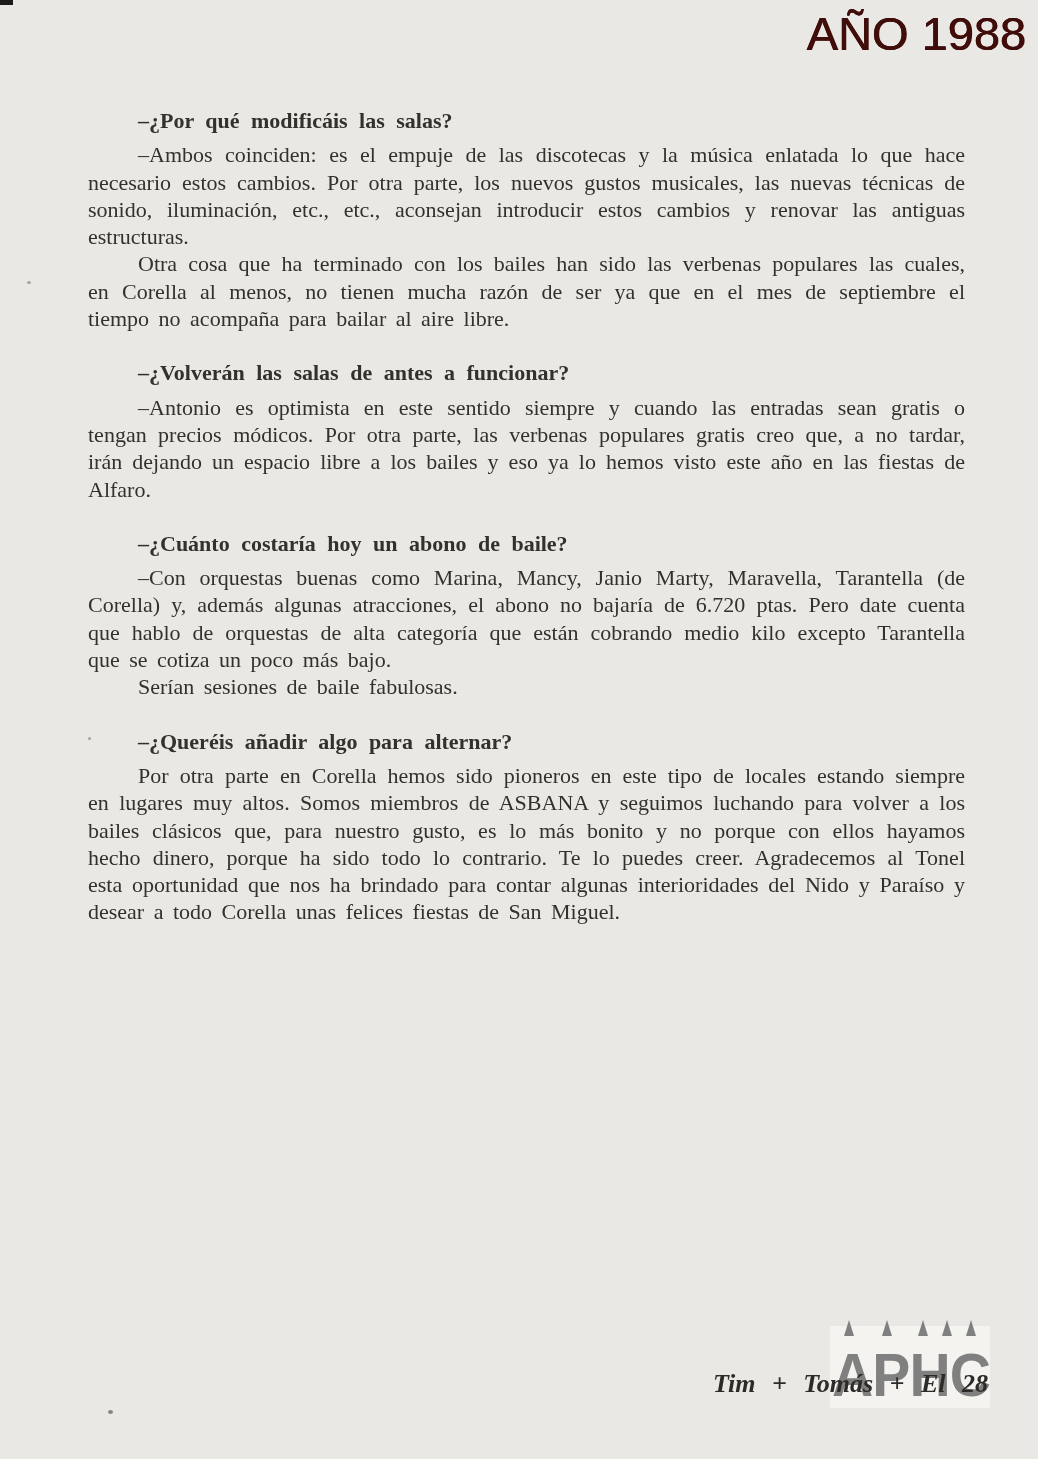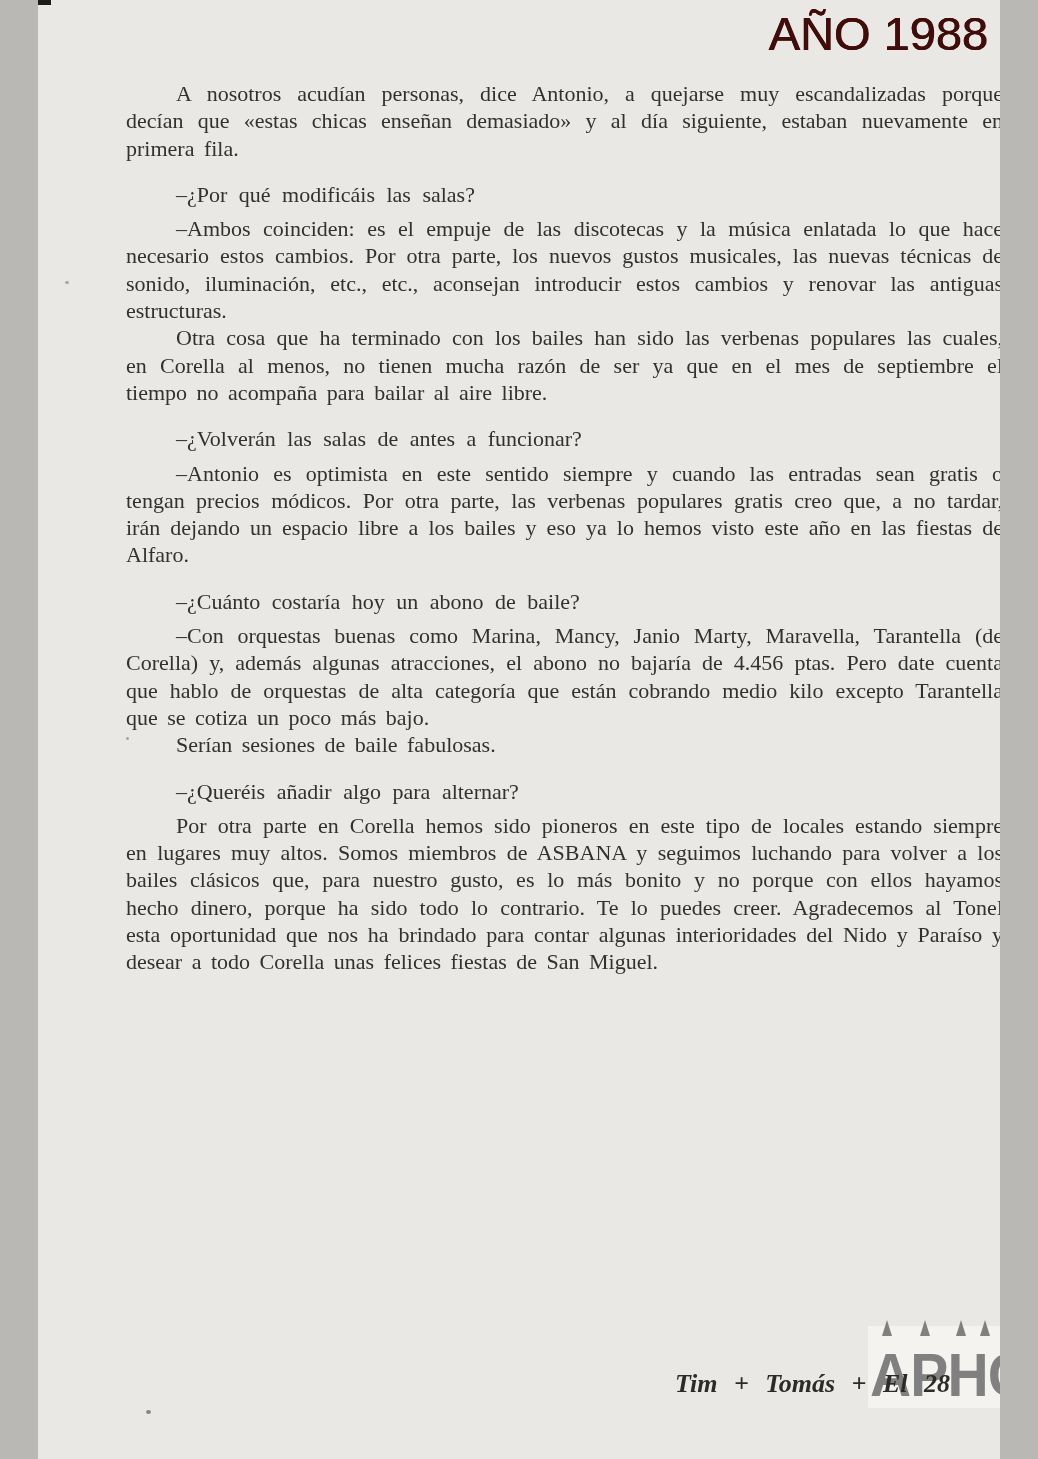--- a/index.html
+++ b/index.html
@@ -2,21 +2,21 @@
 <html lang="es"><head>
 <meta charset="utf-8">
 <style>
   html, body {
     margin: 0;
     padding: 0;
     background: #b9b8b4;
   }
   .page {
     position: relative;
-    width: 962px;
+    width: 1038px;
     height: 1459px;
     margin: 0 auto;
     background: radial-gradient(ellipse at 52% 38%, #edecе8 0%, #e9e8e4 55%, #e3e2de 100%);
     background-color: #e9e8e4;
     overflow: hidden;
     font-family: "Liberation Serif", "DejaVu Serif", serif;
     color: #33312d;
   }
   .corner-mark {
     position: absolute;
@@ -45,23 +45,23 @@
     line-height: 27.3px;
     text-align: justify;
     word-spacing: 4px;
     hyphens: auto;
   }
   .article-body p {
     margin: 0;
     text-indent: 50px;
   }
   .article-body p.q {
-    font-weight: 400;
+    font-weight: 700;
     word-spacing: 6px;
-    margin: 19px 0 7px 0;
+    margin: 27px 0 7px 0;
   }
   .watermark {
     position: absolute;
     left: 830px;
     top: 1326px;
     width: 160px;
     height: 82px;
     background: rgba(247, 246, 243, 0.78);
     z-index: 3;
   }
@@ -117,28 +117,27 @@
 </head>
 <body>
 
 <div class="page">
 
   <div class="corner-mark"></div>
 
   <div class="page-title">AÑO 1988</div>
 
   <div class="article-body">
-    <p class="para">A nosotros acudían personas, dice Antonio, a quejarse muy escandalizadas porque decían que «estas chicas enseñan demasiado» y al día siguiente, estaban nuevamente en primera fila.</p>
     <p class="q">–¿Por qué modificáis las salas?</p>
     <p class="para">–Ambos coinciden: es el empuje de las discotecas y la música enlatada lo que hace necesario estos cambios. Por otra parte, los nuevos gustos musicales, las nuevas técnicas de sonido, iluminación, etc., etc., aconsejan introducir estos cambios y renovar las antiguas estructuras.</p>
     <p class="para">Otra cosa que ha terminado con los bailes han sido las verbenas populares las cuales, en Corella al menos, no tienen mucha razón de ser ya que en el mes de septiembre el tiempo no acompaña para bailar al aire libre.</p>
     <p class="q">–¿Volverán las salas de antes a funcionar?</p>
     <p class="para">–Antonio es optimista en este sentido siempre y cuando las entradas sean gratis o tengan precios módicos. Por otra parte, las verbenas populares gratis creo que, a no tardar, irán dejando un espacio libre a los bailes y eso ya lo hemos visto este año en las fiestas de Alfaro.</p>
     <p class="q">–¿Cuánto costaría hoy un abono de baile?</p>
-    <p class="para">–Con orquestas buenas como Marina, Mancy, Janio Marty, Maravella, Tarantella (de Corella) y, además algunas atracciones, el abono no bajaría de 4.456 ptas. Pero date cuenta que hablo de orquestas de alta categoría que están cobrando medio kilo excepto Tarantella que se cotiza un poco más bajo.</p>
+    <p class="para">–Con orquestas buenas como Marina, Mancy, Janio Marty, Maravella, Tarantella (de Corella) y, además algunas atracciones, el abono no bajaría de 6.720 ptas. Pero date cuenta que hablo de orquestas de alta categoría que están cobrando medio kilo excepto Tarantella que se cotiza un poco más bajo.</p>
     <p class="para">Serían sesiones de baile fabulosas.</p>
     <p class="q">–¿Queréis añadir algo para alternar?</p>
     <p class="para">Por otra parte en Corella hemos sido pioneros en este tipo de locales estando siempre en lugares muy altos. Somos miembros de ASBANA y seguimos luchando para volver a los bailes clásicos que, para nuestro gusto, es lo más bonito y no porque con ellos hayamos hecho dinero, porque ha sido todo lo contrario. Te lo puedes creer. Agradecemos al Tonel esta oportunidad que nos ha brindado para contar algunas interioridades del Nido y Paraíso y desear a todo Corella unas felices fiestas de San Miguel.</p>
   </div>
 
   <div class="watermark">
     <span class="wm-spire s1"></span>
     <span class="wm-spire s2"></span>
     <span class="wm-spire s3"></span>
     <span class="wm-spire s4"></span>

